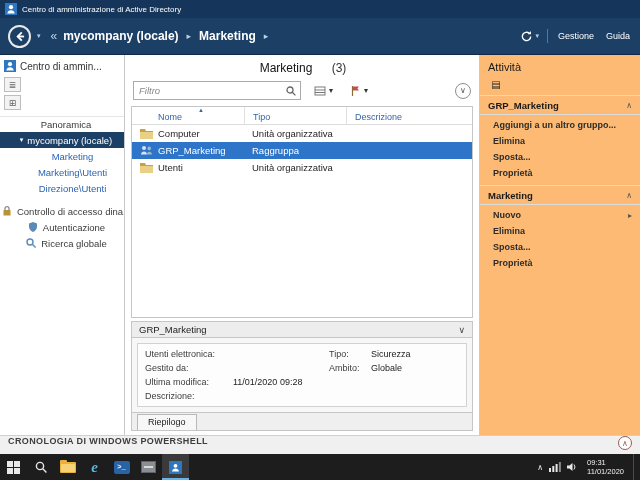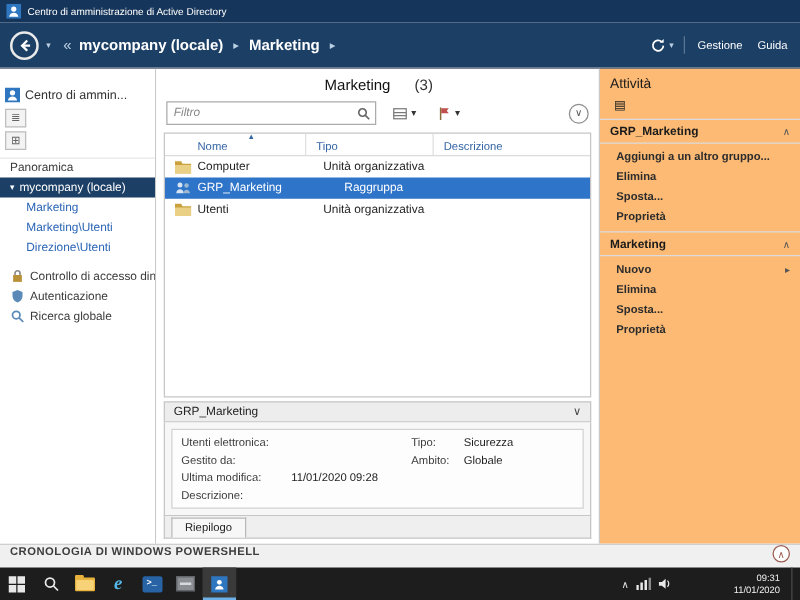--- a/index.html
+++ b/index.html
@@ -23,24 +23,24 @@
   .nav-right { margin-left:auto; display:flex; align-items:center; gap:8px; font-size:9px; }
   .nav-divider { width:1px; height:14px; background:#5a7494; }
   .nav-menu { color:#fff; padding:2px 2px; }
   .refresh-wrap { display:flex; align-items:center; gap:2px; }
 
   
   .workspace { flex:1 1 auto; min-height:0; display:flex; background:#fff; border-top:1px solid #0f2946; }
 
   
   .sidebar { width:125px; flex:0 0 auto; border-right:1px solid #c9c9c9; background:#fff; display:flex; flex-direction:column; font-size:9.5px; }
-  .sb-header { display:flex; align-items:center; gap:4px; padding:5px 4px 3px 4px; color:#333; font-size:10px; white-space:nowrap;margin-top:10px; }
+  .sb-header { display:flex; align-items:center; gap:4px; padding:5px 4px 3px 4px; color:#333; font-size:10px; white-space:nowrap; }
   .sb-viewbtns { display:flex; flex-direction:column; gap:3px; padding:2px 0 6px 4px; }
   .sb-viewbtn { width:17px; height:15px; border:1px solid #bdbdbd; background:#f3f3f3; color:#666; font-size:9px; display:flex; align-items:center; justify-content:center; }
-  .sb-item { height:16px; display:flex; align-items:center; gap:4px; padding-left:8px; color:#3a3a3a; white-space:nowrap; overflow:hidden; }
+  .sb-item { height:16px; display:flex; align-items:center; gap:4px; padding-left:8px; color:#3a3a3a; white-space:nowrap; overflow:hidden;justify-content:center; }
   .sb-item.first { border-top:1px solid #e7e7e7; }
   .sb-item.selected { background:#1c3f66; color:#fff; }
   .sb-item.selected .expander { color:#fff; font-size:7px; }
   .sb-item.child { padding-left:21px; color:#2a64b5; }
   .sb-item.sect { margin-top:7px; }
   .sb-icon { width:12px; height:12px; flex:0 0 auto; }
 
   
   .content { flex:1 1 auto; min-width:0; display:flex; flex-direction:column; padding:4px 6px 4px 6px; border-right:1px solid #c9c9c9; background:#fff; }
   .content-title { font-size:12px; color:#111; padding:2px 0 6px 2px;text-align:center; }
@@ -56,21 +56,21 @@
   .listpane { flex:1 1 auto; min-height:0; border:1px solid #c6c6c6; display:flex; flex-direction:column; background:#fff; }
   .list-header { position:relative; display:flex; height:18px; border-bottom:1px solid #dcdcdc; color:#3465a4; font-size:9px; }
   .list-header .hcell { display:flex; align-items:flex-end; padding:0 0 2px 8px; }
   .hcell.h-name { width:112px; padding-left:26px; }
   .hcell.h-type { width:102px; border-left:1px solid #e0e0e0; }
   .hcell.h-desc { flex:1; border-left:1px solid #e0e0e0; }
   .sort-arrow { position:absolute; left:66px; top:0; font-size:6px; color:#3465a4; }
   .row { display:flex; height:17px; align-items:center; font-size:9.5px; color:#1f1f1f; }
   .row .cell { overflow:hidden; white-space:nowrap; }
   .cell.c-name { width:112px; display:flex; align-items:center; gap:5px; padding-left:8px; }
-  .cell.c-type { width:102px; padding-left:8px;text-align:center; }
+  .cell.c-type { width:102px; padding-left:8px; }
   .cell.c-desc { flex:1; padding-left:8px; }
   .row.selected { background:#2e74c9; color:#fff; }
   .list-fill { flex:1; }
 
   
   .details { margin-top:3px; flex:0 0 auto; }
   .details-header { height:17px; background:#ededed; border:1px solid #c6c6c6; display:flex; align-items:center; justify-content:space-between; padding:0 7px; font-size:9.5px; color:#222; }
   .details-header .chev { color:#444; font-size:9px; }
   .details-body { border:1px solid #c6c6c6; border-top:0; background:#f7f7f7; padding:5px; }
   .fields { border:1px solid #d2d2d2; background:#fdfdfd; padding:5px 7px; display:grid; grid-template-columns:88px 96px 42px auto; row-gap:4px; font-size:9px; color:#3c3c3c; }
@@ -103,21 +103,21 @@
   .start-logo span { background:#e8e8e8; }
   .ie-e { font-family:"Liberation Serif","DejaVu Serif",serif; font-style:italic; font-weight:bold; font-size:15px; color:#54b8e8; line-height:1; }
   .ps-icon { width:16px; height:13px; background:#2763a5; border-radius:2px; color:#fff; font-size:7px; font-weight:bold; display:flex; align-items:center; justify-content:center; font-family:"Liberation Mono","DejaVu Sans Mono",monospace; }
   .srv-icon { width:15px; height:12px; background:#8b8f94; border:1px solid #60646a; display:flex; align-items:center; justify-content:center; }
   .srv-icon i { display:block; width:9px; height:2px; background:#d7dadd; }
   .folder-icon { position:relative; width:16px; height:11px; background:#e8b33c; border-radius:1px; }
   .folder-icon::before { content:""; position:absolute; top:-2px; left:0; width:7px; height:3px; background:#e8b33c; border-radius:1px 1px 0 0; }
   .folder-icon::after { content:""; position:absolute; left:1px; top:2px; width:14px; height:8px; background:#f7d276; border-radius:1px; }
   .tray { margin-left:auto; display:flex; align-items:center; gap:6px; padding-right:3px; }
   .tray-chev { font-size:8px; color:#e6e6e6; }
-  .clock { font-size:7.5px; line-height:1.25; text-align:right; color:#f0f0f0; padding:0 3px;margin-left:40px; }
+  .clock { font-size:7.5px; line-height:1.25; text-align:left; color:#f0f0f0; padding:0 3px; }
   .show-desktop { width:4px; height:26px; border-left:1px solid #4a4a4a; }
   .person-badge { width:13px; height:13px; background:#2f76c0; display:flex; align-items:center; justify-content:center; }
 </style>
 </head>
 <body>
 
 <div class="screen">
 
   <div class="titlebar">
     <svg width="12" height="12" viewBox="0 0 12 12">

